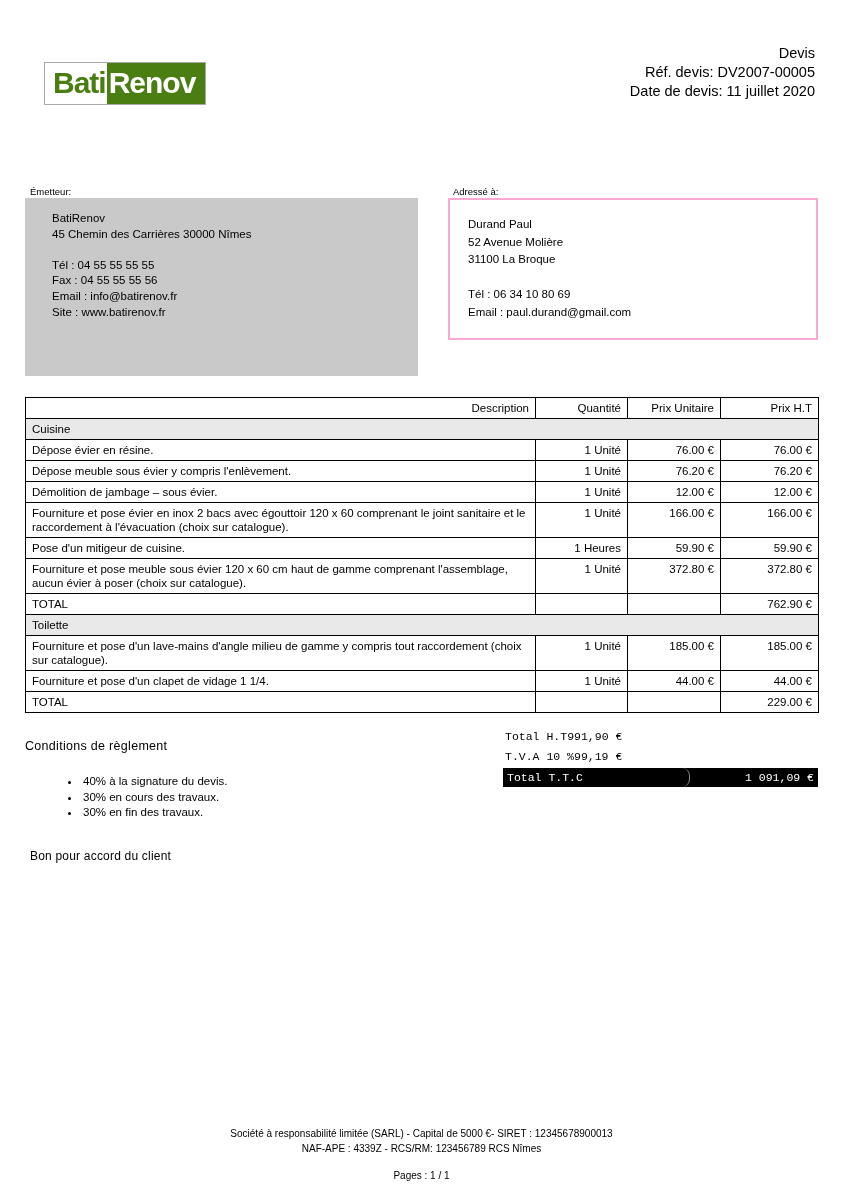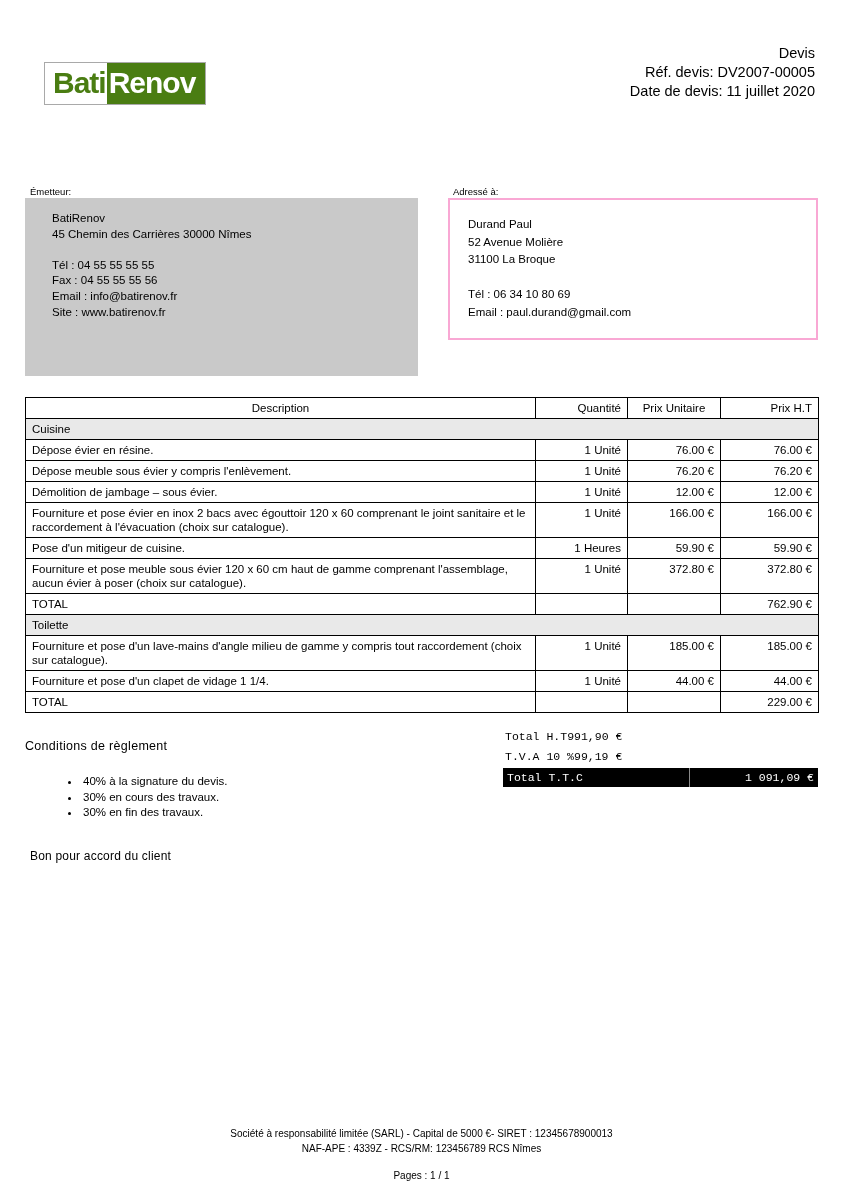--- a/index.html
+++ b/index.html
@@ -27,37 +27,37 @@
   .recipient-box{position:absolute;top:198px;left:448px;width:370px;height:142px;background:#fff;border:2px solid #f9a8d4;padding:16px 10px 0 18px;font-size:11.5px;line-height:17.5px;}
   .recipient-box .addr-line{min-height:17.5px;}
 
   
   .items{position:absolute;top:397px;left:25px;width:793px;border-collapse:collapse;table-layout:fixed;font-size:11.5px;}
   .items col.c-desc{width:510px;}
   .items col.c-qty{width:92px;}
   .items col.c-unit{width:93px;}
   .items col.c-tot{width:98px;}
   .items th,.items td{border:1px solid #000;padding:3px 6px;vertical-align:top;line-height:14px;font-weight:normal;}
-  .items th{text-align:center;}
+  .items th{text-align:right;}
   .items th.num,.items td.num{text-align:right;}
-  .items th.center{text-align:center;}
+  .items th.center{}
   .items td.section{background:var(--section-gray);}
   .items td.total-label{border-right:1px solid #000;}
 
   
   .terms{position:absolute;top:727px;left:25px;width:430px;margin-top:12px;}
   .terms-title{font-size:12.5px;letter-spacing:0.3px;}
   .terms ul{margin:21px 0 0 0;padding-left:56px;font-size:11.5px;line-height:15.5px;}
   .terms li{padding-left:2px;}
 
   
   .totals{position:absolute;top:727px;left:503px;width:315px;font-size:11.5px;}
   .totals-row{display:flex;align-items:center;height:19.5px;padding:0 2px;font-family:Liberation Mono, monospace;}
   .totals-row.ttc{background:var(--ttc-black);color:#fff;height:19px;margin-top:2px;padding:0;}
-  .ttc-label{width:187px;padding:0 0 0 4px;border-right:1px solid #8a8a8a;align-self:stretch;display:flex;align-items:center;}
+  .ttc-label{width:187px;padding:0 0 0 4px;border-right:1px solid #8a8a8a;align-self:stretch;display:flex;align-items:center;border-radius:8px;}
   .ttc-value{flex:1;text-align:right;padding-right:4px;}
 
   
   .signature{position:absolute;top:849px;left:30px;font-size:12px;letter-spacing:0.2px;}
   .footer{position:absolute;top:1127px;left:0;width:100%;text-align:center;font-size:10px;line-height:14.5px;}
   .pages{position:absolute;top:1170px;left:0;width:100%;text-align:center;font-size:10px;}
 </style>
 </head>
 <body>
 

